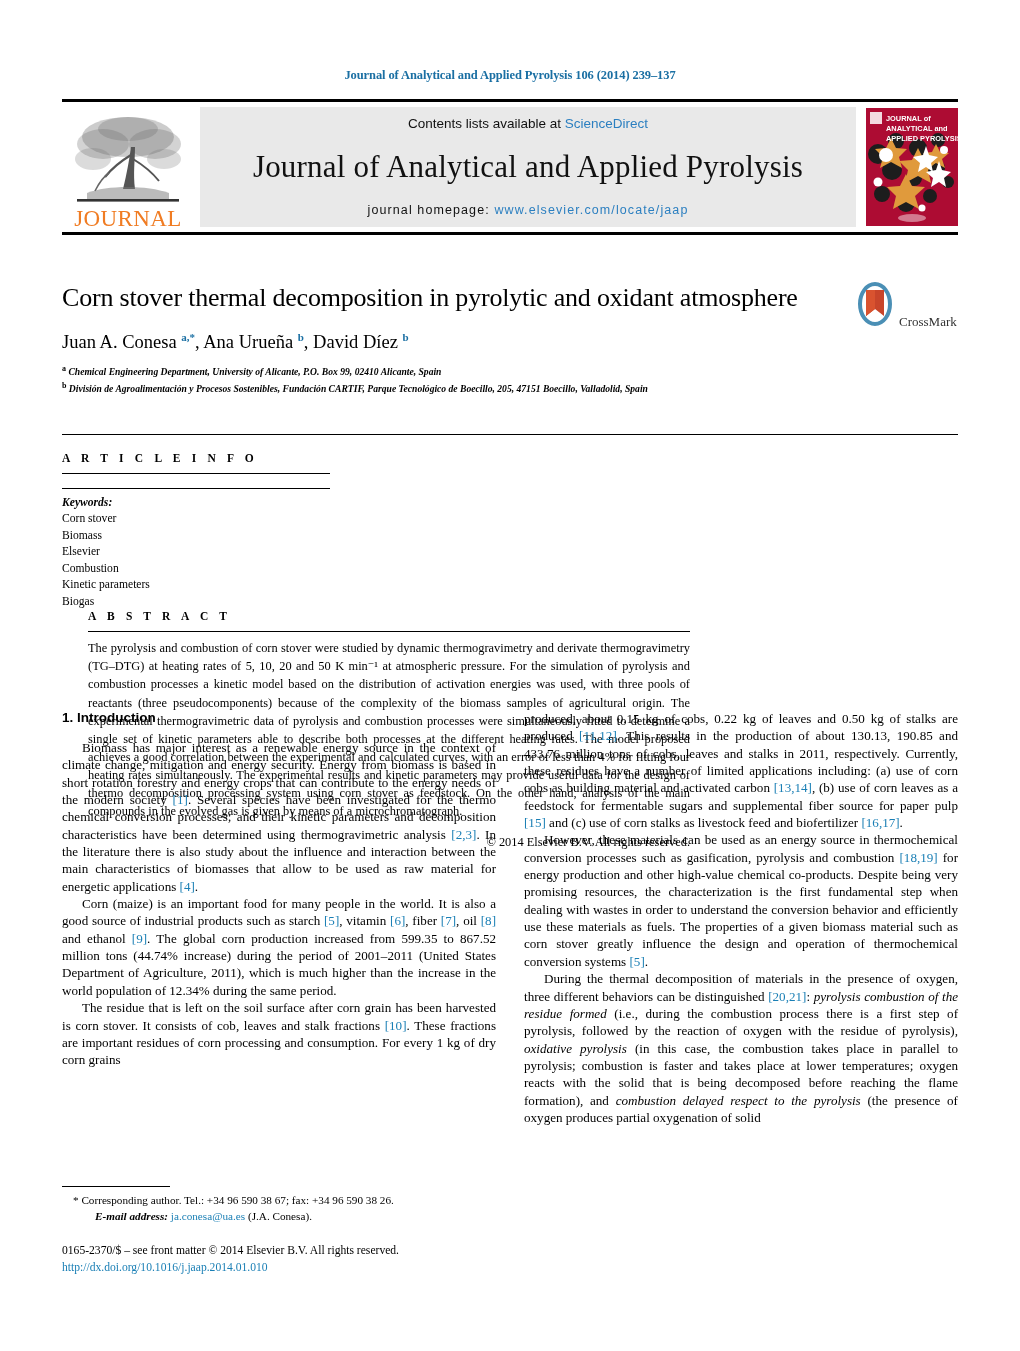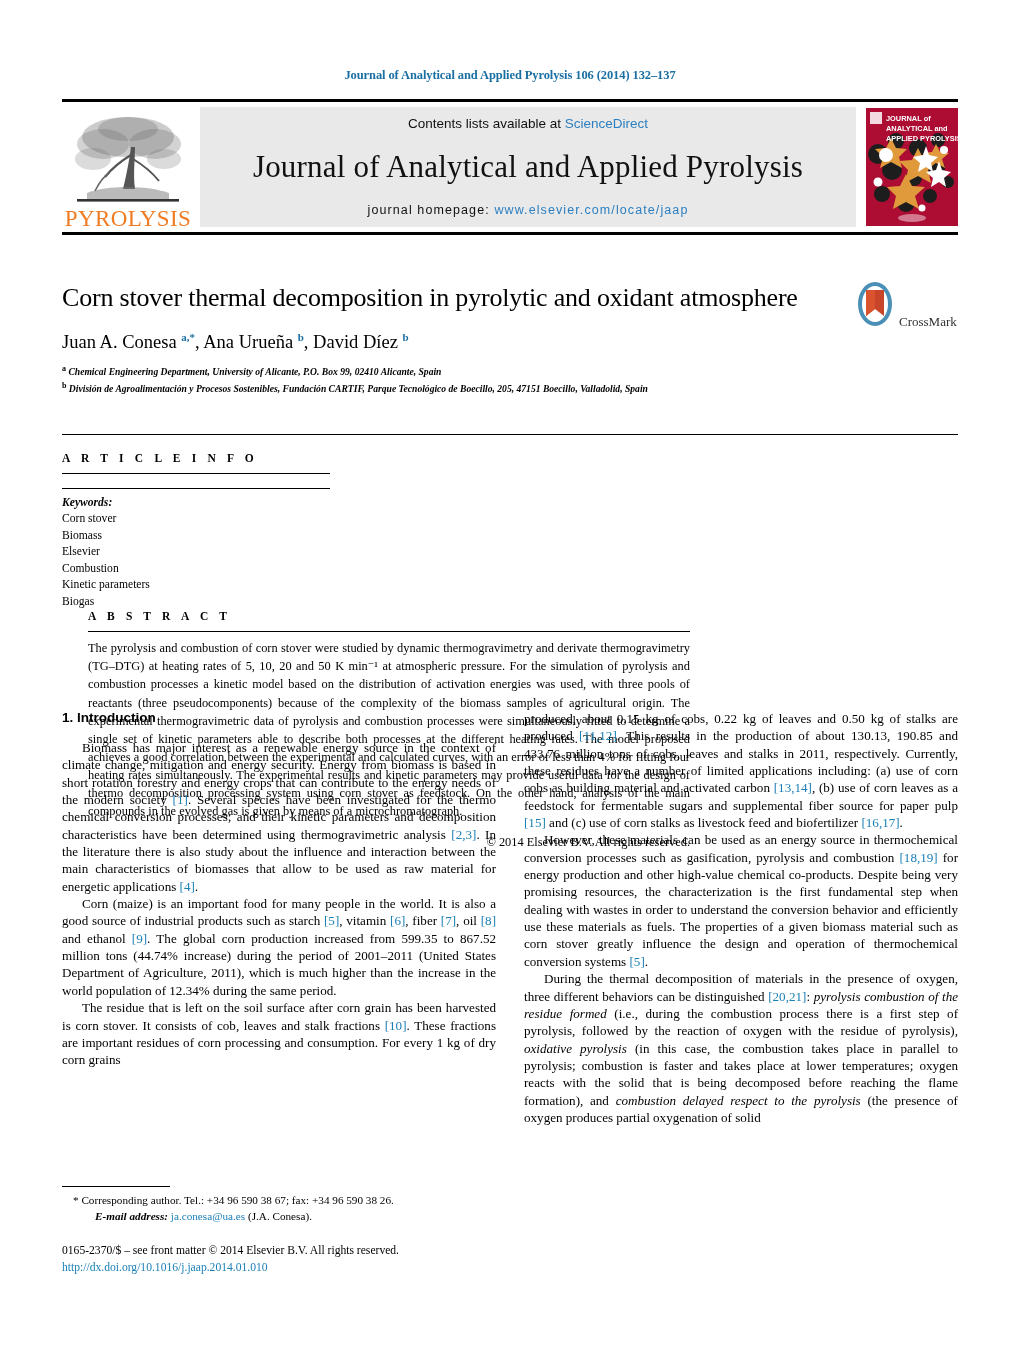--- a/index.html
+++ b/index.html
@@ -238,21 +238,21 @@
     font-size: 11.6px;
     line-height: 1.5;
   }
   .issn-doi { color: #1a7fb5; }
 </style>
 </head>
 <body>
 
 <div class="page">
 
-  <div class="runhead">Journal of Analytical and Applied Pyrolysis 106 (2014) 132–137</div>
+  <div class="runhead">Journal of Analytical and Applied Pyrolysis 106 (2014) 239–137</div>
 
   <div class="masthead">
     <div class="masthead-inner">
 
       <div class="elsevier-logo">
         <svg class="tree" viewBox="0 0 118 96">
           <g fill="#6e6e6e">
             <ellipse cx="59" cy="26" rx="46" ry="20" opacity="0.35"></ellipse>
             <ellipse cx="34" cy="33" rx="26" ry="15" opacity="0.30"></ellipse>
             <ellipse cx="86" cy="33" rx="26" ry="15" opacity="0.30"></ellipse>
@@ -260,21 +260,21 @@
             <ellipse cx="24" cy="48" rx="18" ry="11" opacity="0.25"></ellipse>
             <ellipse cx="95" cy="48" rx="17" ry="10" opacity="0.25"></ellipse>
           </g>
           <path d="M62 36 C60 50 58 62 54 78 L66 78 C64 62 66 50 66 36 Z" fill="#555"></path>
           <path d="M62 44 C52 50 44 56 36 66" stroke="#555" stroke-width="2.2" fill="none"></path>
           <path d="M64 48 C74 54 82 60 90 70" stroke="#555" stroke-width="2" fill="none"></path>
           <path d="M40 62 C34 66 30 72 26 80" stroke="#666" stroke-width="1.6" fill="none"></path>
           <path d="M18 82 C38 74 78 74 100 82 L100 88 L18 88 Z" fill="#777" opacity="0.5"></path>
           <rect x="8" y="88" width="102" height="2.6" fill="#333"></rect>
         </svg>
-        <div class="elsevier-word">PYROLYSIS</div>
+        <div class="elsevier-word">JOURNAL</div>
       </div>
 
       <div class="journal-band">
         <div class="contents-line"><span>Contents lists available at </span><span class="sd">ScienceDirect</span></div>
         <div class="journal-title">Journal of Analytical and Applied Pyrolysis</div>
         <div class="homepage-line"><span>journal homepage: </span><span class="url">www.elsevier.com/locate/jaap</span></div>
       </div>
 
       <svg class="cover-thumb" viewBox="0 0 92 118">
         <rect x="0" y="0" width="92" height="118" fill="#AD0C33"></rect>

